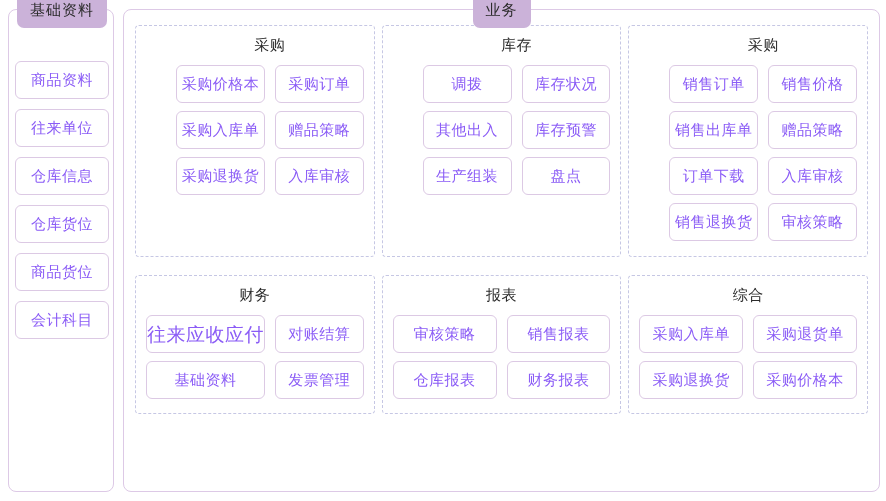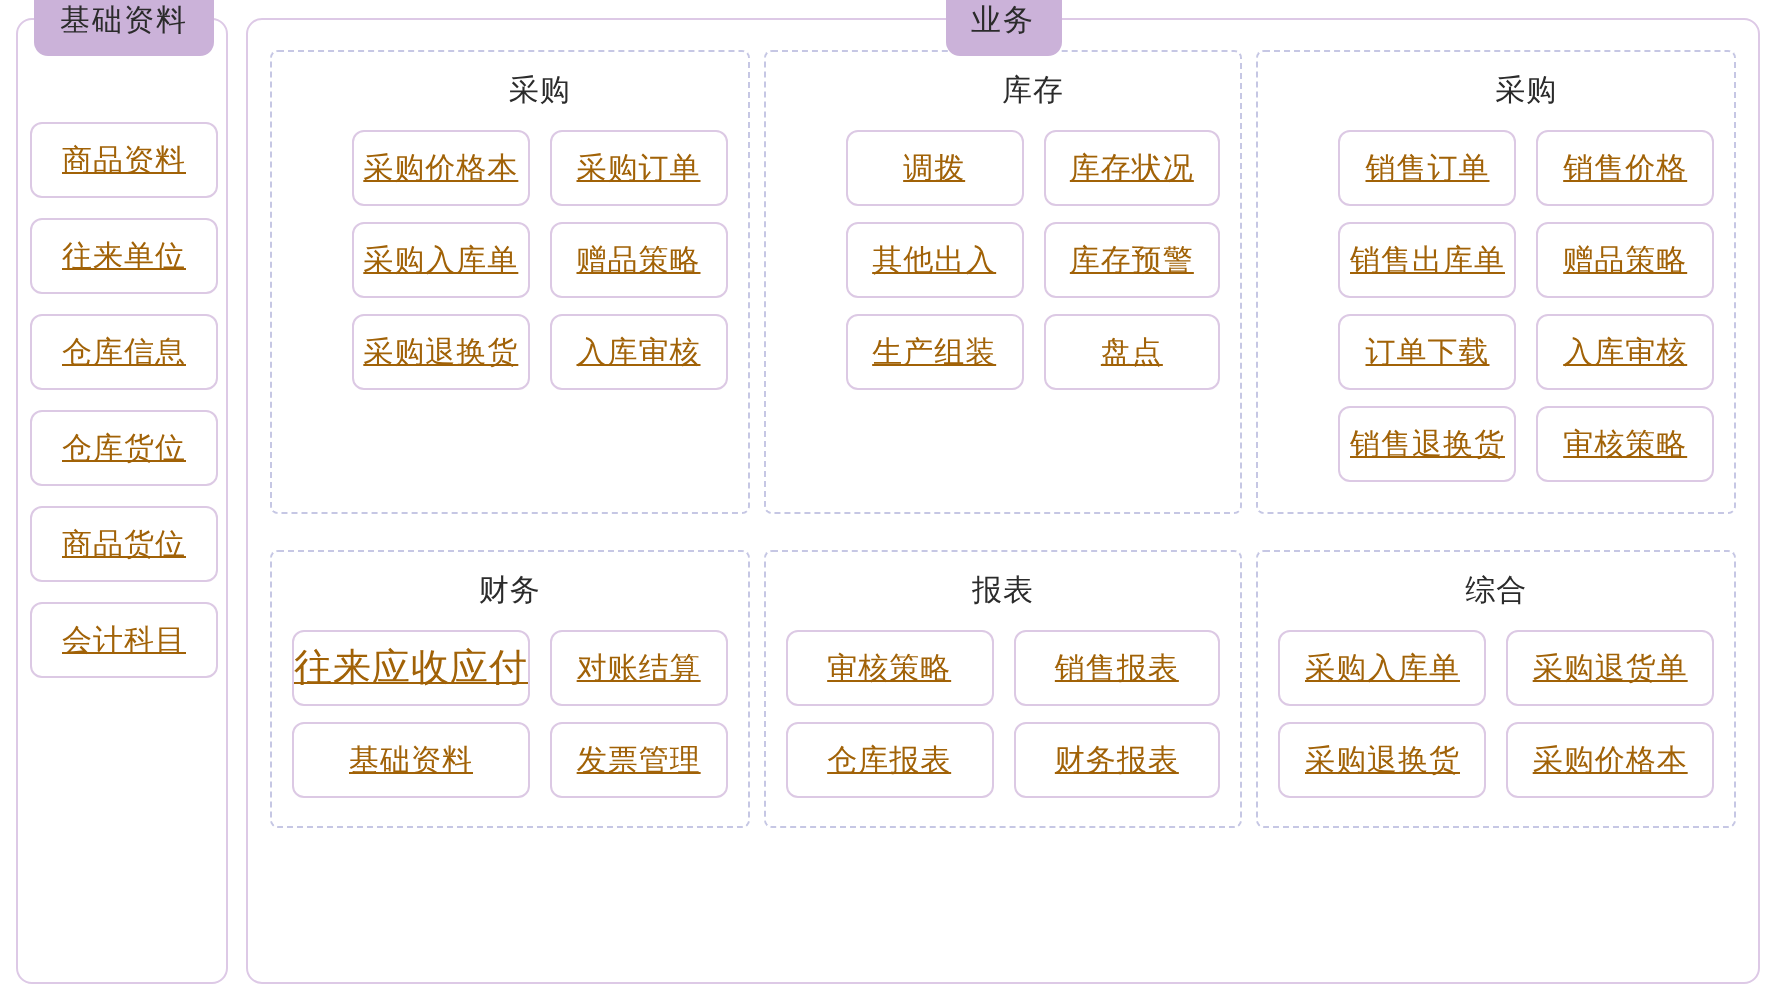--- a/index.html
+++ b/index.html
@@ -113,31 +113,30 @@
     display: grid;
     grid-template-columns: 1fr 1fr;
     gap: 8px 10px;
   }
 
   
   .tile {
     border: 1px solid #dcc9e4;
     border-radius: 6px;
     background: #ffffff;
-    color: #a16207;
+    color: #8b5cf6;
     font-size: 15px;
     height: 38px;
     line-height: 36px;
     text-align: center;
     box-sizing: border-box;
     white-space: nowrap;
     letter-spacing: 0.5px;
     cursor: pointer;
     user-select: none;
-    text-decoration: underline;
   }
   .tile.small { font-size: 19px; }
   .sidebar-list .tile { width: 94px; }
 </style>
 </head>
 <body>
 
 <div class="app">
 
   <section class="panel sidebar">

